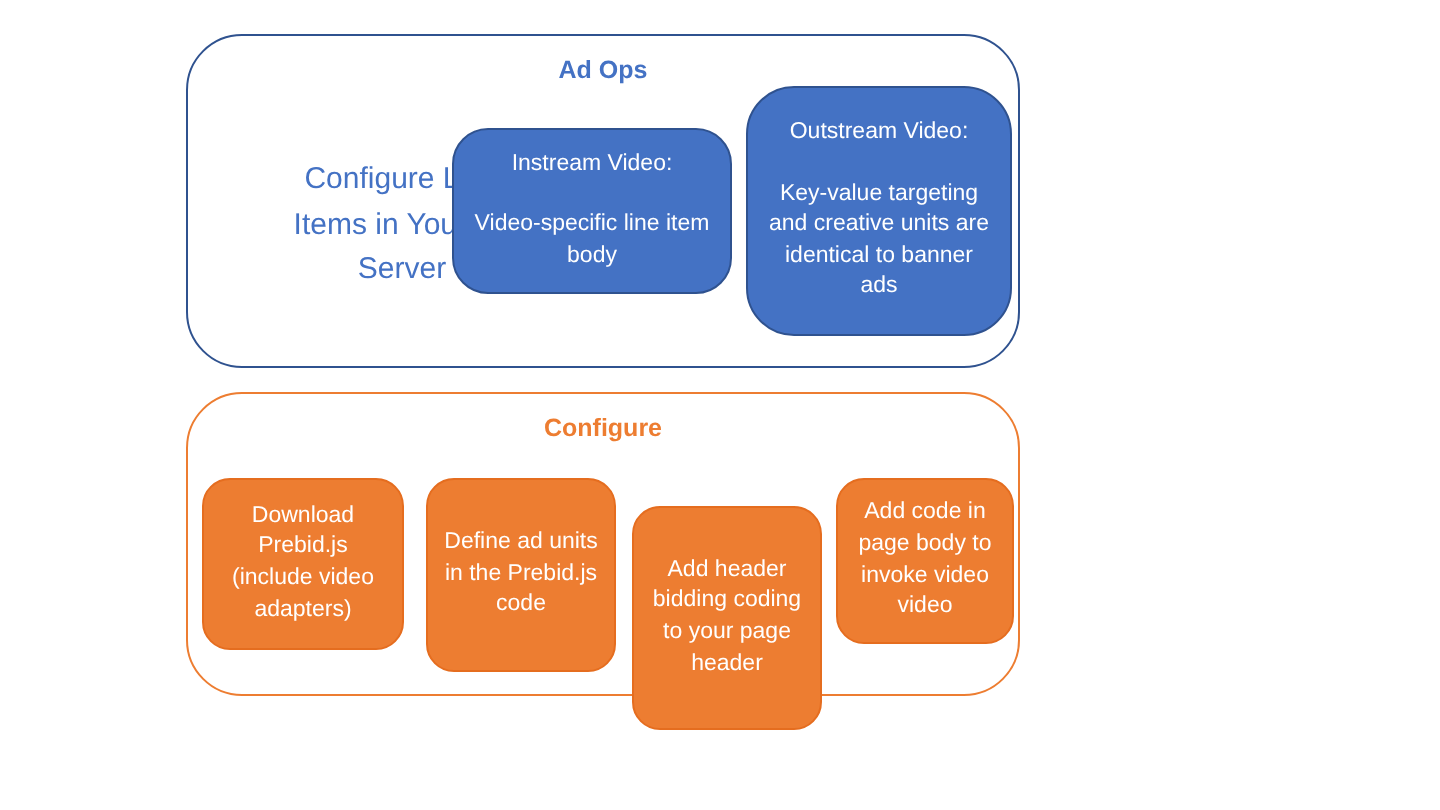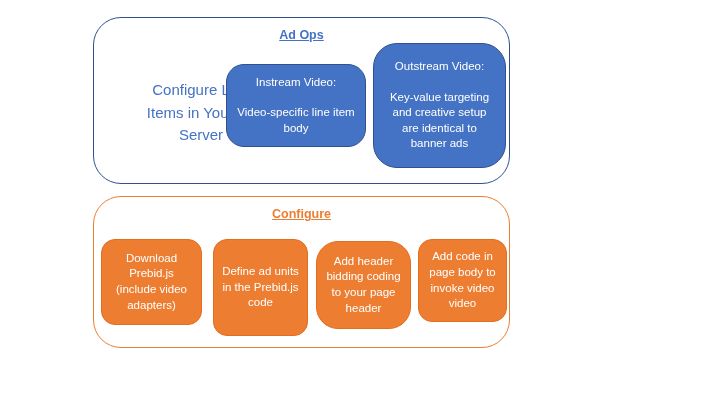--- a/index.html
+++ b/index.html
@@ -29,21 +29,20 @@
     left: 93px; top: 196px;
     width: 415px; height: 150px;
     border: 1.5px solid #ed7d31;
   }
   .section-title {
     position: absolute;
     top: 10px; left: 0; right: 0;
     text-align: center;
     font-weight: bold;
     font-size: 12.5px;
-    text-decoration: underline;
   }
   .section-title.blue  { color: #4472c4; }
   .section-title.orange{ color: #ed7d31; }
 
   .side-note {
     position: absolute;
     left: 8px; top: 61px;
     width: 118px;
     text-align: center;
     color: #4472c4;
@@ -89,21 +88,21 @@
     line-height: 1.35;
     border-radius: 14px;
     display: flex;
     align-items: center;
     justify-content: center;
     box-sizing: border-box;
     padding: 6px 8px;
   }
   .orange-box.b1 { left: 7px;   top: 42px; width: 101px; height: 86px; justify-content: center; }
   .orange-box.b2 { left: 119px; top: 42px; width: 95px;  height: 97px; }
-  .orange-box.b3 { left: 222px; top: 44px; width: 95px;  height: 88px; border-radius: 22px; }
+  .orange-box.b3 { left: 222px; top: 56px; width: 95px;  height: 112px; }
   .orange-box.b4 { left: 324px; top: 42px; width: 89px;  height: 83px; }
 </style>
 </head>
 <body>
 
 <div class="canvas">
 
   <div class="container adops">
     <div class="section-title blue">Ad Ops</div>
 
@@ -111,21 +110,21 @@
 
     <div class="blue-box instream">
       <div>Instream Video:</div>
       <div class="gap"></div>
       <div>Video-specific line item body</div>
     </div>
 
     <div class="blue-box outstream">
       <div>Outstream Video:</div>
       <div class="gap"></div>
-      <div>Key-value targeting and creative setup are identical to banner ads</div>
+      <div>Key-value targeting and creative units are identical to banner ads</div>
     </div>
   </div>
 
   <div class="container devs">
     <div class="section-title orange">Configure</div>
 
     <div class="orange-box b1">
       <span>Download Prebid.js (include video adapters)</span>
     </div>
 

